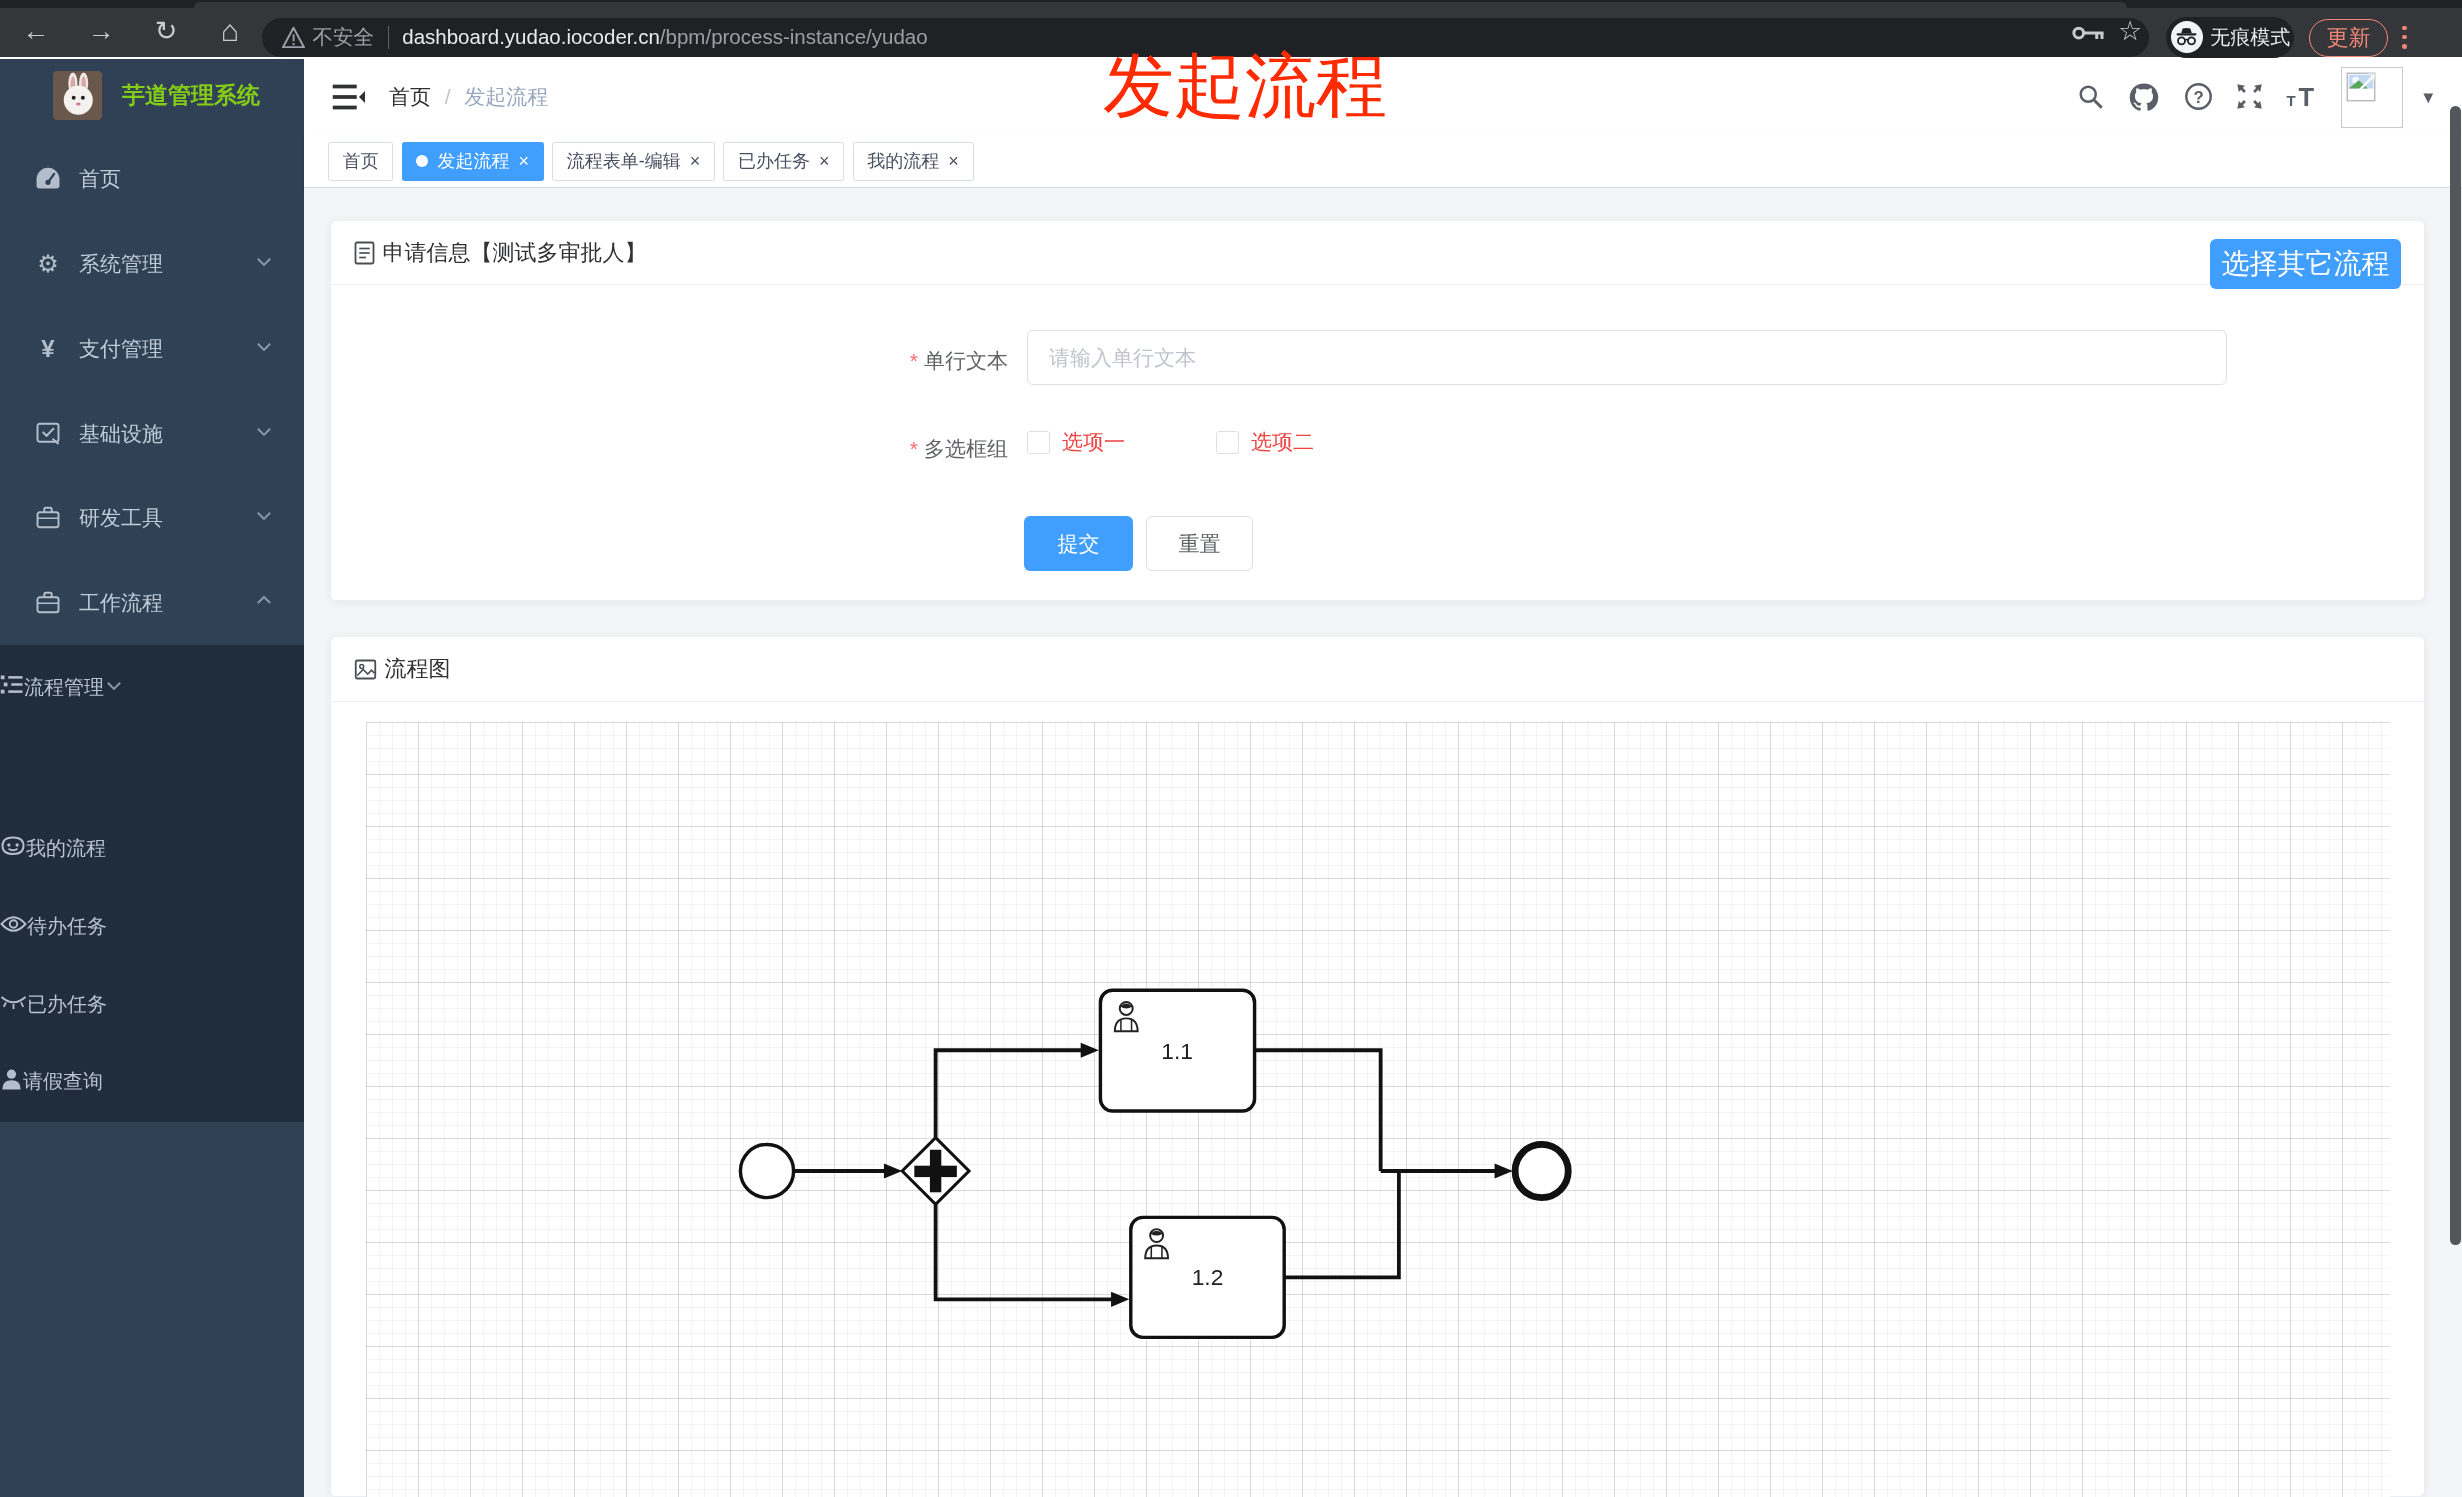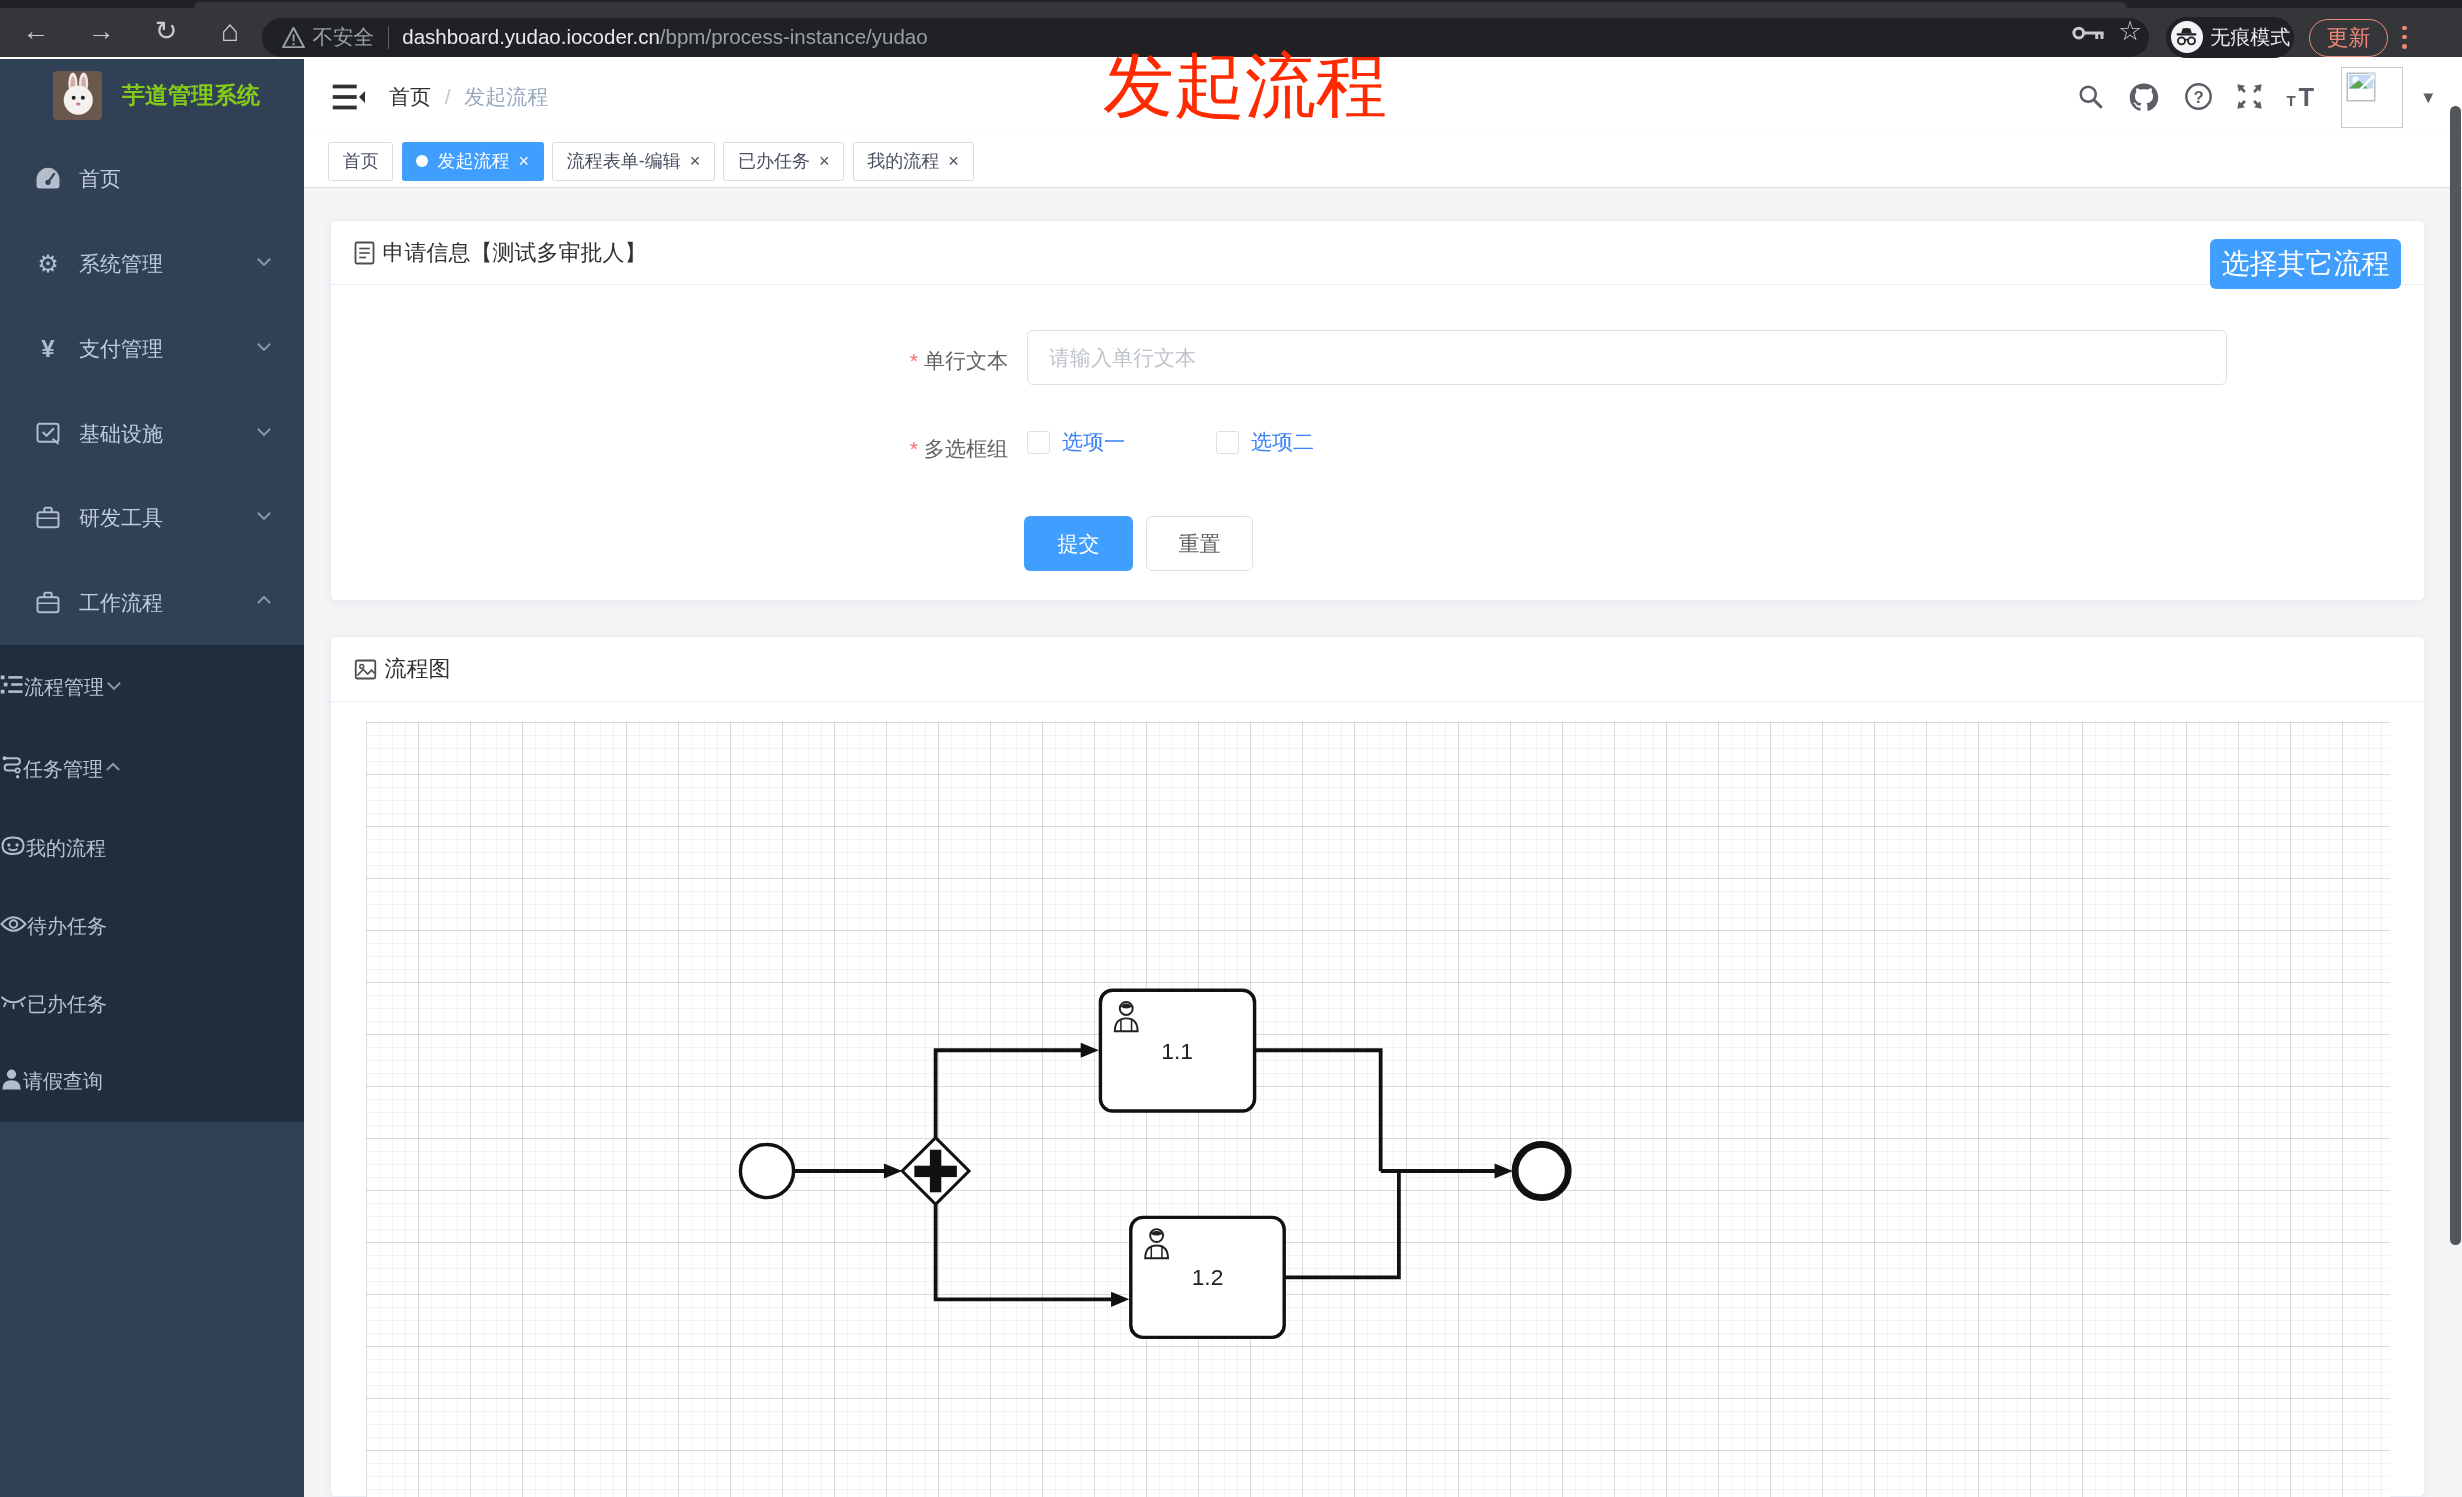--- a/index.html
+++ b/index.html
@@ -60,21 +60,21 @@
   .card2 { top:448px; height:861px; }
   .card-hd { position:absolute; left:0; top:0; width:100%; height:64px; border-bottom:0.8px solid #ebeef5; display:flex; align-items:center; padding-left:23px; color:#303133; font-size:22px; }
   .card-hd svg { margin-right:7.6px; }
   .choose-btn { position:absolute; right:23px; top:18px; width:191px; height:50px; background:#409eff; border-radius:6px; color:#fff; font-size:28px; display:flex; align-items:center; justify-content:center; }
 
   .f-label { position:absolute; left:0; width:677px; text-align:right; font-size:21px; color:#606266; }
   .f-label .req { color:#f56c6c; margin-right:6px; }
   .f-input { position:absolute; left:696px; top:109px; width:1200px; height:55px; border:0.8px solid #dcdfe6; border-radius:6px; font-size:21px; color:#0c4a6e; padding:0 21px; outline:none; }
   .f-input::placeholder { color:#bfc4cc; }
   .cbx { width:23px; height:23px; border:1.5px solid #dcdfe6; border-radius:3px; background:#fff; display:inline-block; }
-  .cbx-label { font-size:21px; color:#3b82f6; margin-left:12px; }
+  .cbx-label { font-size:21px; color:#ef4444; margin-left:12px; }
   .btn-submit { position:absolute; left:693px; top:295px; width:109px; height:55px; background:#409eff; border-radius:6px; color:#fff; font-size:21px; display:flex; align-items:center; justify-content:center; }
   .btn-reset { position:absolute; left:815px; top:295px; width:107px; height:55px; background:#fff; border:0.8px solid #dcdfe6; border-radius:6px; color:#606266; font-size:21px; display:flex; align-items:center; justify-content:center; }
 
   .canvas { position:absolute; left:35px; top:85px; width:2024px; height:775px; background-color:#fff;
     background-image:
       linear-gradient(to right, rgba(0,0,0,0.10) 0.8px, transparent 0.8px),
       linear-gradient(to bottom, rgba(0,0,0,0.10) 0.8px, transparent 0.8px),
       linear-gradient(to right, rgba(0,0,0,0.045) 0.8px, transparent 0.8px),
       linear-gradient(to bottom, rgba(0,0,0,0.045) 0.8px, transparent 0.8px);
     background-size:52px 52px,52px 52px,13px 13px,13px 13px; overflow:hidden; }
@@ -236,34 +236,20 @@
               <rect x="1" y="21" width="5" height="5" fill="#b3bdcc"></rect>
               <line x1="11" y1="23.5" x2="30" y2="23.5" stroke="#b3bdcc" stroke-width="3.4"></line>
             </svg>
         </span>
         <span class="mi-label" style="left:112px;">流程管理</span>
         <span class="mi-caret"><svg width="20" height="20" viewBox="0 0 26 26">
               <polyline points="5,10 13,18 21,10" fill="none" stroke="#8997ab" stroke-width="2.6"></polyline>
             </svg></span>
       </div>
 
-      <div class="sm-item" style="top:84px;height:81px;">
-        <span class="mi-icon" style="left:62px;">
-          <svg width="23" height="23" viewBox="0 0 30 30">
-              <path d="M6,3 L22,3 Q26,3 26,7 Q26,11 22,11 L10,11 Q6,11 6,15 Q6,19 10,19 L20,19" fill="none" stroke="#b3bdcc" stroke-width="2.6"></path>
-              <circle cx="6" cy="3" r="2.6" fill="#b3bdcc"></circle>
-              <circle cx="23" cy="19" r="2.8" fill="none" stroke="#b3bdcc" stroke-width="2.2"></circle>
-              <circle cx="23" cy="27" r="2.2" fill="#b3bdcc"></circle>
-            </svg>
-        </span>
-        <span class="mi-label" style="left:112px;">任务管理</span>
-        <span class="mi-caret"><svg width="20" height="20" viewBox="0 0 26 26">
-              <polyline points="5,17 13,9 21,17" fill="none" stroke="#8997ab" stroke-width="2.6"></polyline>
-            </svg></span>
-      </div>
 
       <div class="sm-item" style="top:164px;height:79px;">
         <span class="mi-icon" style="left:94px;">
           <svg width="26" height="21" viewBox="0 0 34 28">
               <path d="M17,2 Q31,2 31,13 Q31,24 17,24 Q3,24 3,13 Q3,2 17,2 Z" fill="none" stroke="#b3bdcc" stroke-width="2.6"></path>
               <circle cx="11.5" cy="12" r="2.2" fill="#b3bdcc"></circle>
               <circle cx="22.5" cy="12" r="2.2" fill="#b3bdcc"></circle>
               <path d="M11,17 Q17,21 23,17" fill="none" stroke="#b3bdcc" stroke-width="2.4"></path>
             </svg>
         </span>

